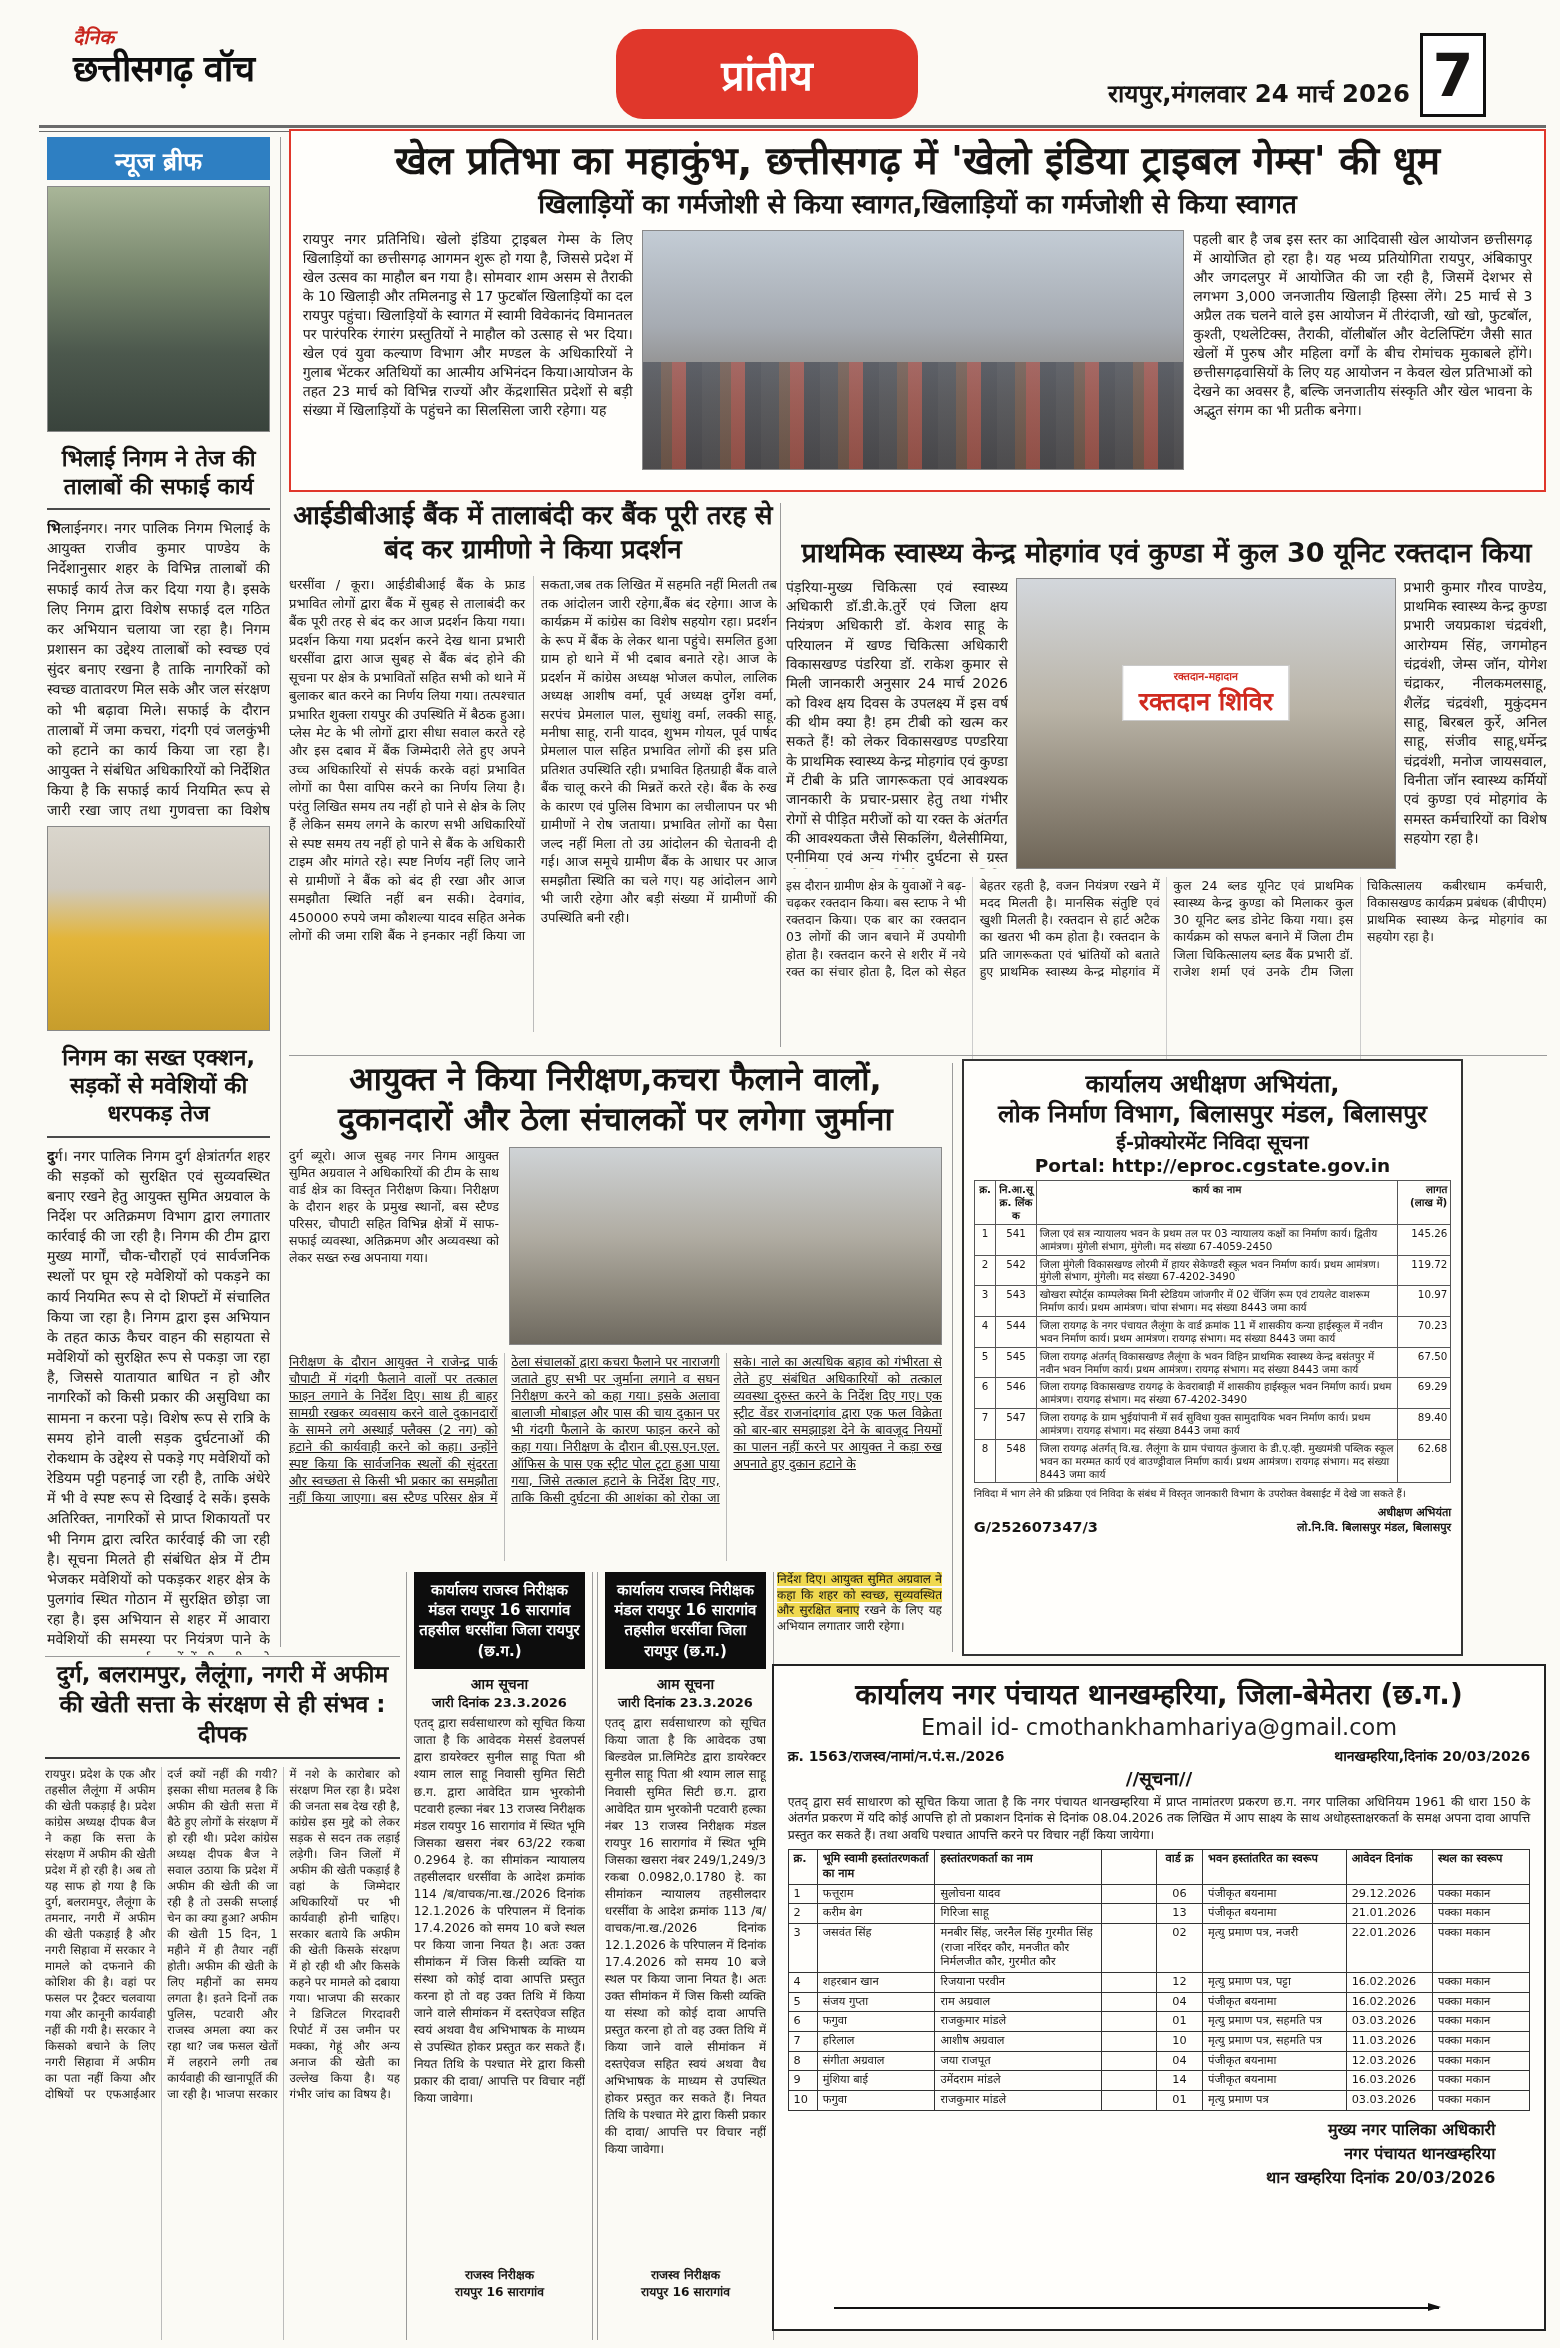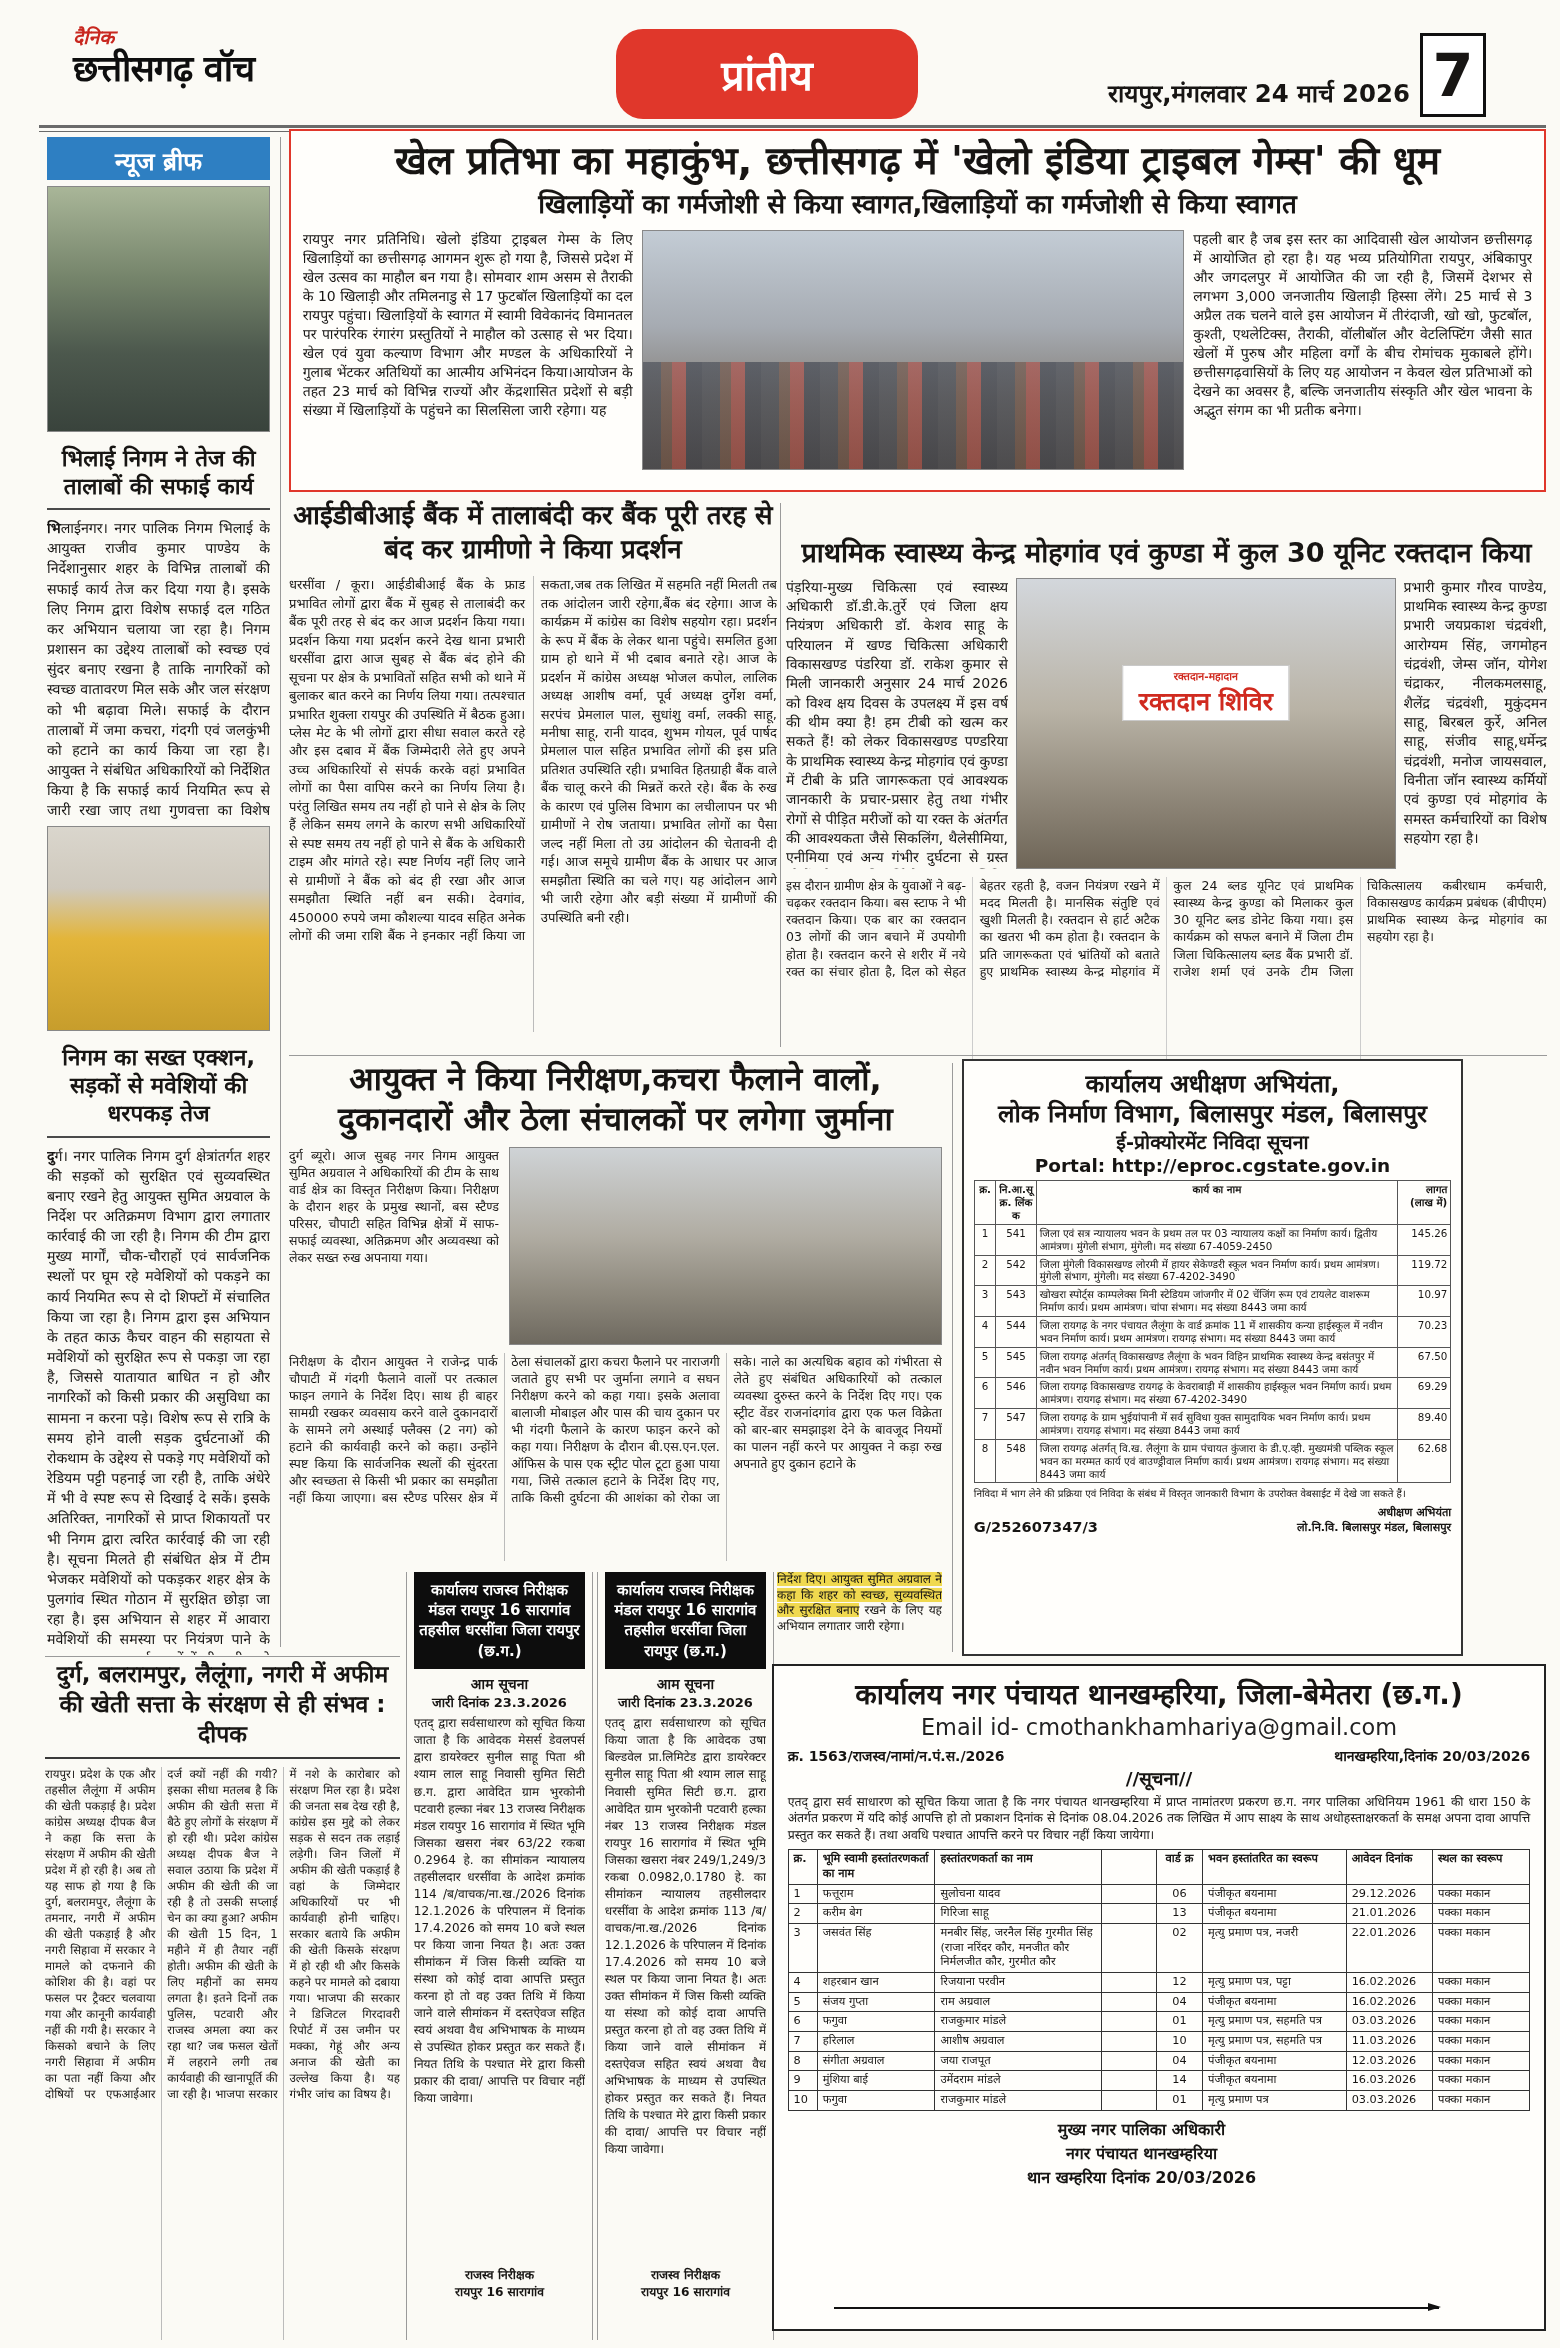--- a/index.html
+++ b/index.html
@@ -73,21 +73,21 @@
                   text-align: justify; column-count: 4; column-gap: 13.7px; column-rule: 1px solid #ccc; }
 
   
   #commissioner { position: absolute; left: 289px; top: 1059px; width: 653px; height: 511px; }
   .comm-headline { font-size: 32px; font-weight: 800; text-align: center; line-height: 1.25; }
   .comm-row { display: flex; gap: 9.8px; margin-top: 7.8px; height: 198px; }
   .comm-col { width: 210px; font-size: 12.5px; line-height: 1.36; text-align: justify; overflow: hidden; }
   .comm-photo { flex: 1; border: 1px solid #888;
                 background: linear-gradient(180deg,#cfd3d6 0%,#b0aca2 45%,#8d887c 75%,#6e695f 100%); }
   .comm-cols { margin-top: 7.8px; height: 208px; overflow: hidden; font-size: 12.5px; line-height: 1.36;
-               text-align: justify; column-count: 3; column-gap: 13.7px; column-rule: 1px solid #bbb; }
+               text-align: justify; column-count: 3; column-gap: 13.7px; column-rule: 1px solid #bbb; text-decoration: underline; }
   #comm-tail { position: absolute; left: 777px; top: 1572px; width: 165px; height: 88px;
                font-size: 12px; line-height: 1.3; text-align: justify; overflow: hidden; }
   .highlight { background: #f0d94f; }
 
   
   #tender { position: absolute; left: 962px; top: 1059px; width: 501px; height: 597px;
             border: 2px solid #333; padding: 7.8px 9.8px; background: #fffefb; }
   .tender-t1 { font-size: 24.4px; font-weight: 800; text-align: center; line-height: 1.22; }
   .tender-t3 { font-size: 19.5px; font-weight: 800; text-align: center; }
   .tender-portal { font-size: 18.5px; font-weight: 700; text-align: center; }
@@ -128,21 +128,21 @@
   .mun-email { font-size: 22.4px; text-align: center; margin-top: 2px; color: #222; }
   .mun-refrow { display: flex; justify-content: space-between; font-size: 14px; font-weight: 600; margin-top: 5.9px; }
   .mun-notice { font-size: 18.5px; font-weight: 800; text-align: center; }
   .mun-intro { font-size: 12.3px; line-height: 1.35; text-align: justify; margin-top: 3.9px; }
   table.mun-tbl { width: 100%; border-collapse: collapse; font-size: 11.3px; margin-top: 5.9px; line-height: 1.3; }
   .mun-tbl th, .mun-tbl td { border: 1px solid #333; padding: 2px 4.9px; vertical-align: top; text-align: left; }
   .mun-tbl th { font-weight: 700; }
   .mun-tbl .c1 { width: 27px; } .mun-tbl .c2 { width: 109px; } .mun-tbl .c3 { width: 154px; }
   .mun-tbl .c4 { width: 51px; } .mun-tbl .c5 { width: 43px; text-align: center; }
   .mun-tbl .c6 { width: 133px; } .mun-tbl .c7 { width: 80px; } .mun-tbl .c8 { width: 90px; }
-  .mun-sig { text-align: center; font-size: 16px; font-weight: 800; line-height: 1.5;
+  .mun-sig { text-align: right; font-size: 16px; font-weight: 800; line-height: 1.5;
              margin-top: 7.8px; padding-right: 35px; }
 
   
   .vdiv { position: absolute; width: 0; border-left: 1px solid #9a9a9a; }
   #div-idbi-blood { left: 780px; top: 503px; height: 544px; }
   #div-comm-tender { left: 952px; top: 1063px; height: 589px; }
   .hdiv { position: absolute; height: 0; border-top: 1px solid #9a9a9a; }
   #h-band3 { left: 289px; top: 1055px; width: 1258px; }
   #h-opium { left: 45px; top: 1656px; width: 355px; }
   #arrow-line { position: absolute; left: 834px; top: 2307px; width: 605px; height: 0; border-top: 2px solid #111; }

